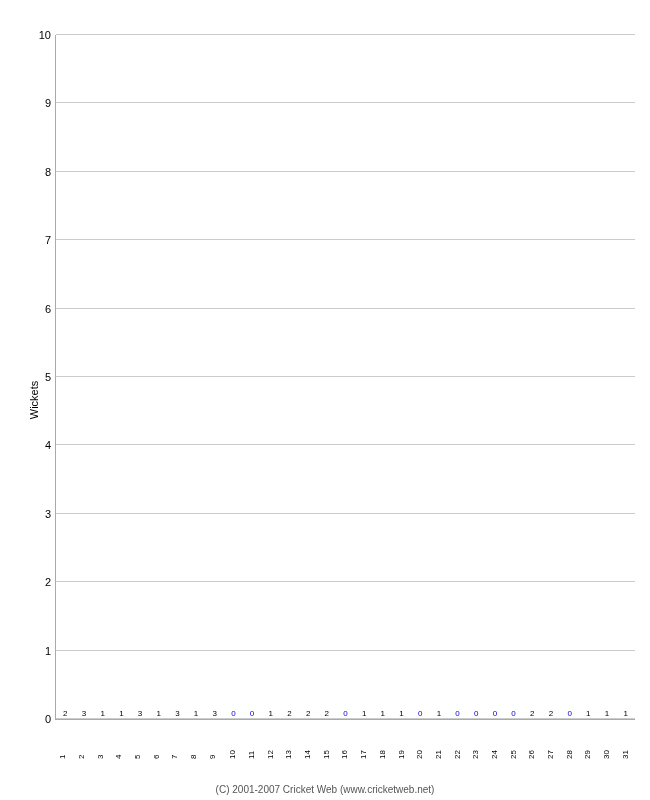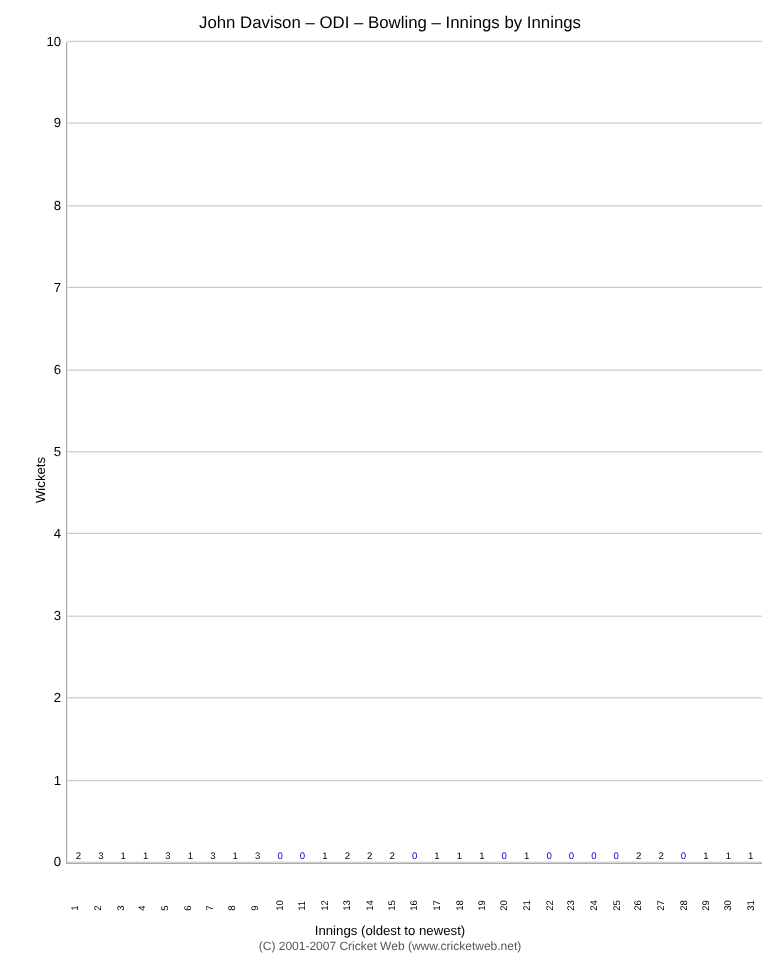--- a/index.html
+++ b/index.html
@@ -100,21 +100,20 @@
       right: 0;
       text-align: center;
       font-size: 10px;
       color: #555;
     }
   </style>
 </head>
 <body>
 
 <div class="chart-container">
-  <div class="chart-title">John Davison – ODI – Bowling – Innings by Innings</div>
 
   <div class="y-axis-title">Wickets</div>
 
   <div class="chart-area" id="chartArea">
 
   <div class="grid-line" style="bottom: 0%;"></div>
       <div class="y-label" style="bottom: 0%; transform: translateY(50%);">0</div>
       <div class="grid-line" style="bottom: 10%;"></div>
       <div class="y-label" style="bottom: 10%; transform: translateY(50%);">1</div>
       <div class="grid-line" style="bottom: 20%;"></div>
@@ -285,15 +284,14 @@
         <div class="bar-label" style="bottom: 10%; left: 50%; transform: translateX(-50%); margin-bottom: 1px; color: rgb(0, 0, 0);">1</div>
         <div class="x-tick-label" style="left: 50%;">30</div>
       </div>
       <div class="bar-group" style="left: 97.5%; width: 1.77419%; bottom: 0px;">
         <div class="bar" style="height: 10%; width: 100%;"></div>
         <div class="bar-label" style="bottom: 10%; left: 50%; transform: translateX(-50%); margin-bottom: 1px; color: rgb(0, 0, 0);">1</div>
         <div class="x-tick-label" style="left: 50%;">31</div>
       </div>
     </div>
 
-  <div class="x-axis-title">Innings (oldest to newest)</div>
   <div class="footer">(C) 2001-2007 Cricket Web (www.cricketweb.net)</div>
 </div>
 
 </body></html>

